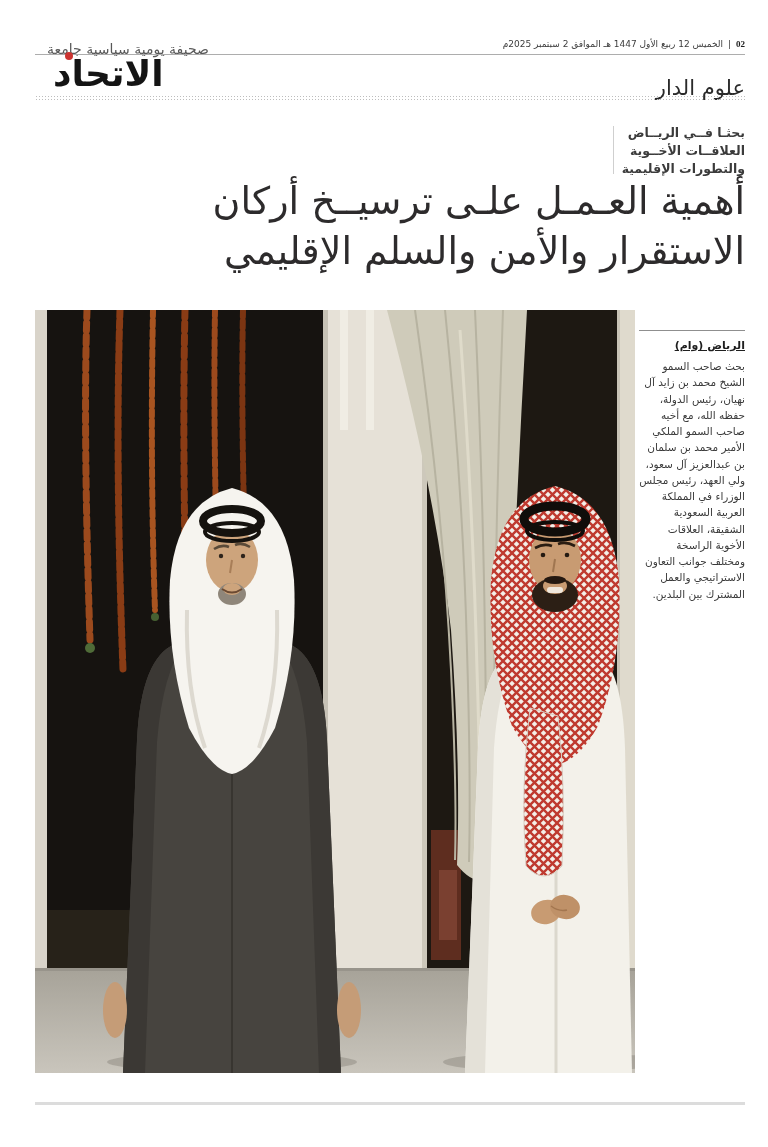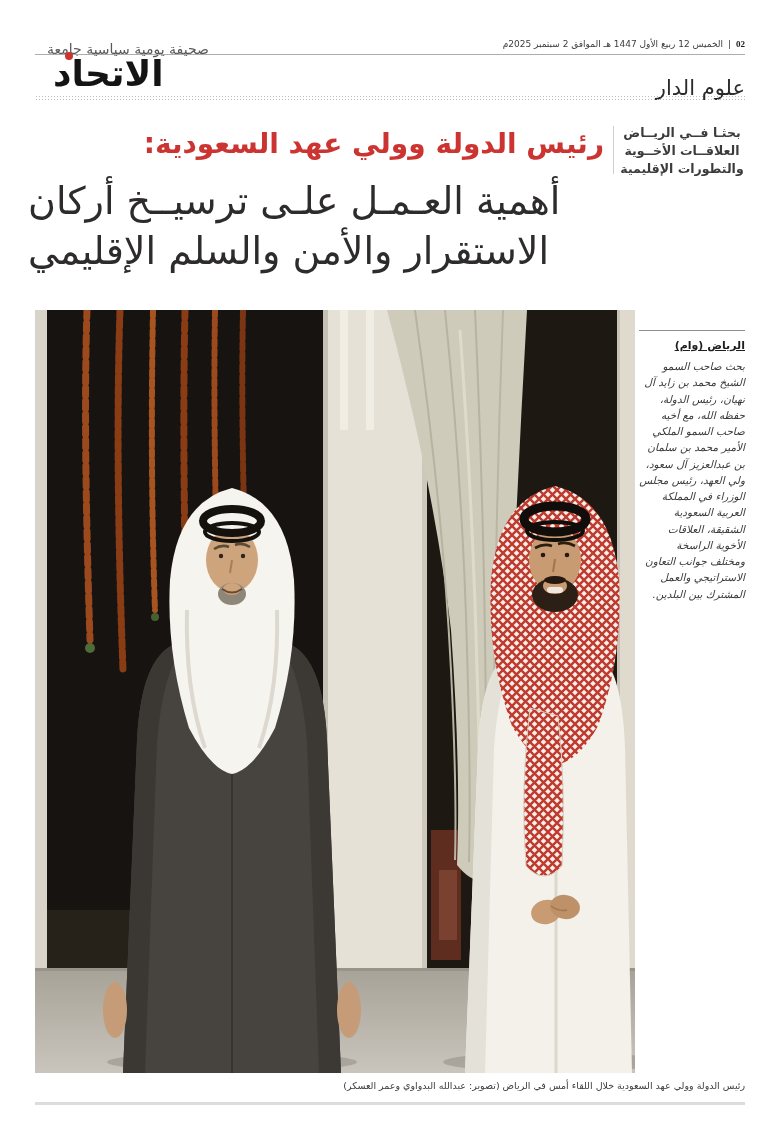--- a/index.html
+++ b/index.html
@@ -18,40 +18,40 @@
   .logo{position:absolute;top:56px;left:33px;font-size:36px;font-weight:bold;color:#141414;line-height:1;letter-spacing:-1px;margin-left:20px;}
   .logo .dot{position:absolute;top:-4px;left:12px;width:8px;height:8px;border-radius:50%;background:#cc3431;}
   .section-title{position:absolute;top:76px;right:23px;font-size:21px;color:#2a2a2a;}
   .dotted-rule{
     position:absolute;top:95px;left:35px;right:23px;height:5px;
     background-image:radial-gradient(#bdbdbd 34%,transparent 36%);
     background-size:3px 3px;background-position:0 0;
   }
   
   .kicker{
-    position:absolute;top:124px;right:23px;width:126px;text-align:center;
+    position:absolute;top:124px;right:23px;width:126px;text-align:right;
     font-size:12.5px;font-weight:bold;color:#3b3b3b;line-height:1.42;
   }
   .v-divider{position:absolute;top:126px;right:154px;width:1px;height:48px;background:#cfcfcf;}
   .red-headline{
     position:absolute;top:127px;right:164px;font-size:28px;font-weight:bold;
     color:#cc3431;line-height:1.2;white-space:nowrap;
   }
   .headline{
-    position:absolute;top:176px;left:28px;right:23px;text-align:left;
+    position:absolute;top:176px;left:28px;right:23px;text-align:right;
     color:#2d2b2c;font-size:38px;line-height:50px;font-weight:normal;
   }
   
   .photo{position:absolute;top:310px;left:35px;width:600px;height:763px;background:#e6e1d7;}
   .photo svg{display:block;}
   
   .side-col{position:absolute;top:330px;right:23px;width:106px;}
   .side-rule{border-top:1px solid #8f8f8f;margin-bottom:8px;}
   .side-dateline{font-size:11px;font-weight:bold;color:#1f1f1f;margin-bottom:6px;text-decoration:underline;}
-  .side-body{font-size:10.5px;color:#3a3a3a;line-height:1.55;text-align:right;font-style:italic;}
+  .side-body{font-size:10.5px;color:#3a3a3a;line-height:1.55;text-align:right;}
   
   .caption{position:absolute;top:1080px;right:23px;font-size:9.5px;color:#3d3d3d;}
   .bottom-rule{position:absolute;top:1102px;left:35px;right:23px;height:3px;background:#dcdcdc;}
 </style>
 </head>
 <body>
 
 <div class="page">
 
   <div class="dateline">
@@ -68,21 +68,20 @@
   </div>
   <div class="section-title">علوم الدار</div>
   <div class="dotted-rule"></div>
 
   <div class="kicker">
     <div>بحثـا فــي الريــاض</div>
     <div>العلاقــات الأخــوية</div>
     <div>والتطورات الإقليمية</div>
   </div>
   <div class="v-divider"></div>
-  <div class="red-headline">رئيس الدولة وولي عهد السعودية:</div>
   <div class="headline">
     <div>أهمية العـمـل علـى ترسيــخ أركان</div>
     <div>الاستقرار والأمن والسلم الإقليمي</div>
   </div>
 
   <div class="photo">
     <svg viewBox="0 0 600 763" width="600" height="763" aria-hidden="true">
       <defs>
         <pattern id="shemagh" width="9" height="9" patternUnits="userSpaceOnUse">
           <rect width="9" height="9" fill="#f4efe8"></rect>
@@ -188,16 +187,15 @@
       </g>
     </svg>
   </div>
 
   <div class="side-col">
     <div class="side-rule"></div>
     <div class="side-dateline">الرياض (وام)</div>
     <div class="side-body">بحث صاحب السمو الشيخ محمد بن زايد آل نهيان، رئيس الدولة، حفظه الله، مع أخيه صاحب السمو الملكي الأمير محمد بن سلمان بن عبدالعزيز آل سعود، ولي العهد، رئيس مجلس الوزراء في المملكة العربية السعودية الشقيقة، العلاقات الأخوية الراسخة ومختلف جوانب التعاون الاستراتيجي والعمل المشترك بين البلدين.</div>
   </div>
 
-  <div class="caption">رئيس الدولة وولي عهد السعودية خلال اللقاء أمس في الرياض (تصوير: عبدالله البدواوي وعمر العسكر)</div>
   <div class="bottom-rule"></div>
 
 </div>
 
 </body></html>

